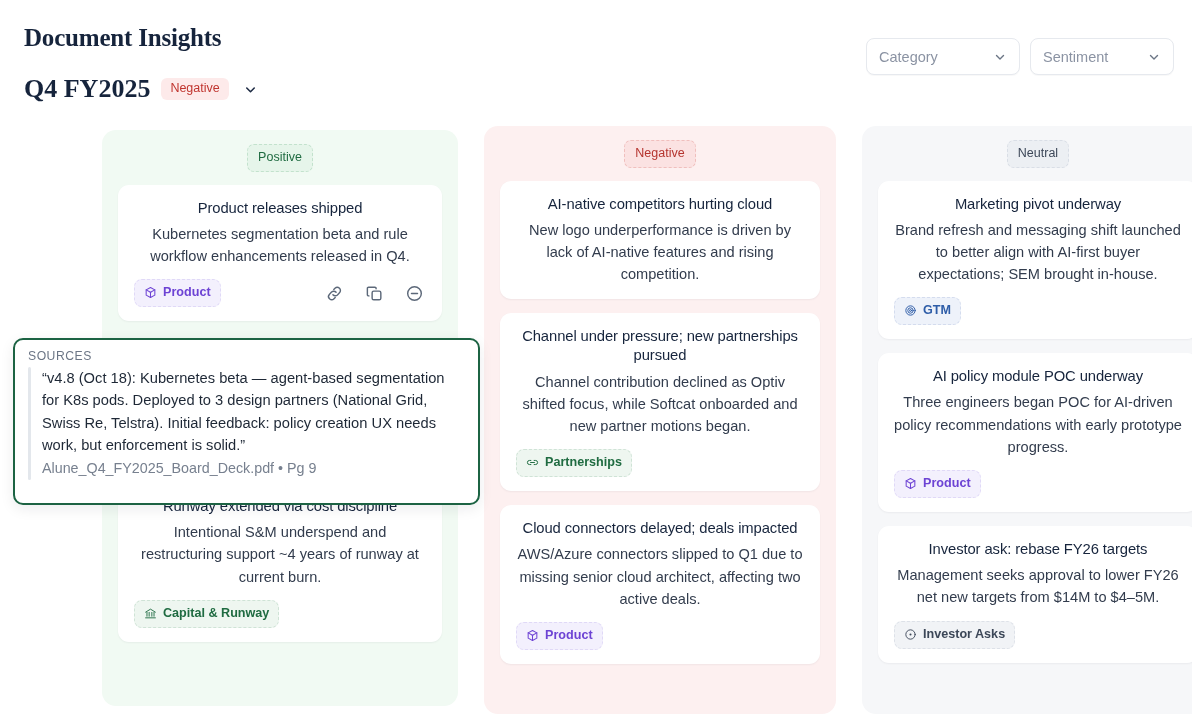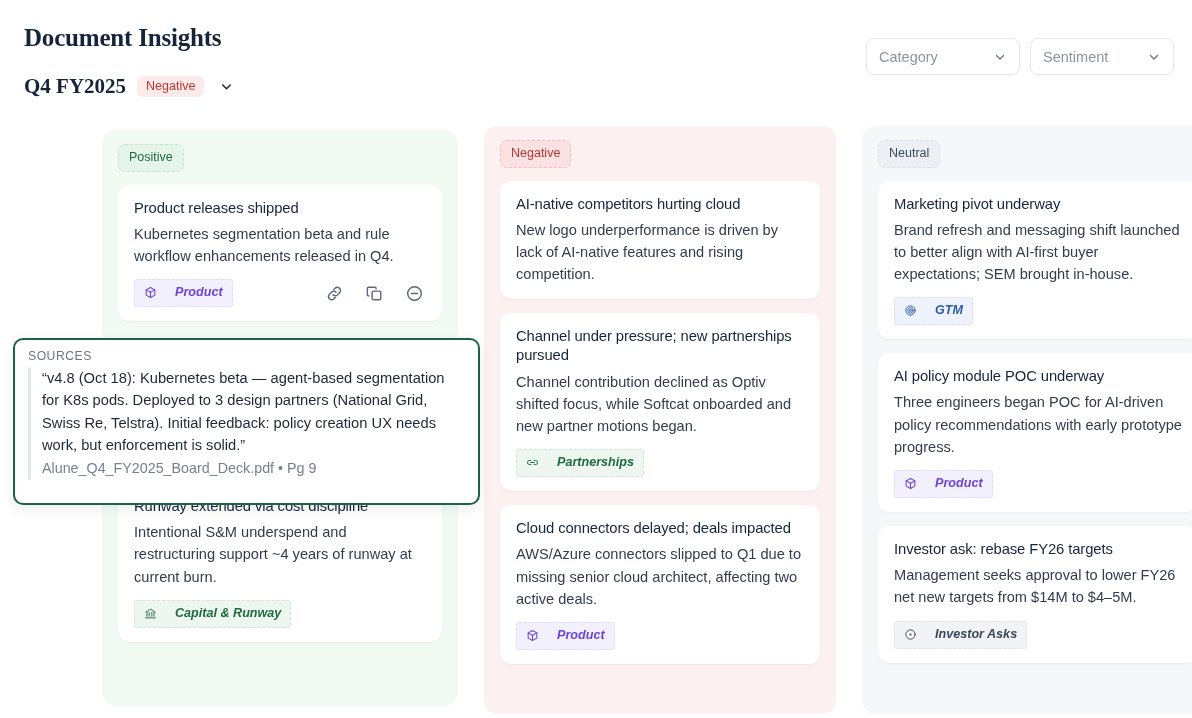--- a/index.html
+++ b/index.html
@@ -18,21 +18,21 @@
     font-family: "Liberation Serif", serif;
     font-weight: bold; font-size: 25px; color: #16243c;
     letter-spacing: -0.2px;
   }
   .subtitle-row {
     position: absolute; left: 24px; top: 74px;
     display: flex; align-items: center; gap: 11px;
   }
   .period-label {
     font-family: "Liberation Serif", serif;
-    font-weight: bold; font-size: 21px; color: #16243c; text-align: center;
+    font-weight: bold; font-size: 26px; color: #16243c; text-align: center;
   }
   .sent-pill {
     background: #fdeaea; color: #c0352f;
     font-size: 12.5px; padding: 4px 9px 5px; border-radius: 6px;
     font-family: "Liberation Sans", sans-serif; line-height: 1;
   }
   .chev-btn {
     width: 22px; height: 22px; display: flex;
     align-items: center; justify-content: center; cursor: pointer;
   }
@@ -51,21 +51,21 @@
   }
   .select-box.w-category { width: 154px; }
   .select-box.w-sentiment { width: 144px; }
   .select-label { font-size: 14.5px; color: #8b93a3; flex: 1; }
   .select-chev { display: flex; align-items: center; }
 
   
   .board { position: absolute; left: 0; top: 118px; width: 1192px; height: 600px; }
   .column {
     position: absolute; top: 12px; border-radius: 14px;
-    padding: 14px 16px 16px; overflow: hidden;
+    padding: 14px 16px 16px; overflow: hidden; text-align: center;
   }
   .col-positive { left: 102px; width: 356px; height: 576px; background: #f1faf3; }
   .col-negative { left: 484px; width: 352px; height: 588px; background: #fdf0f0; top: 8px; }
   .col-neutral  { left: 862px; width: 352px; height: 588px; background: #f6f7f9; top: 8px; }
 
   .col-badge {
     display: inline-block; font-size: 12.5px; line-height: 1;
     padding: 6px 10px 7px; border-radius: 7px; border: 1px dashed transparent;
     margin-bottom: 13px;
   }
@@ -84,25 +84,24 @@
     line-height: 1.3; margin-bottom: 5px; letter-spacing: -0.1px;
   }
   .card-body {
     font-size: 14.6px; color: #323c4d; line-height: 1.52;
   }
   .card-footer {
     margin-top: 12px; display: flex; align-items: center;
     justify-content: space-between;
   }
   .tag {
-    display: inline-flex; align-items: center; gap: 18px;
+    display: inline-flex; align-items: center; gap: 6px;
     font-size: 12.6px; font-weight: bold; line-height: 1;
-    padding: 6px 9px 7px; border-radius: 3px;
+    padding: 6px 9px 7px; border-radius: 8px;
     border: 1px dashed transparent;
-    font-style: italic;
   }
   .tag svg { display: block; flex: none; }
   .tag-purple { background: #f3f0fd; color: #6d43d4; border-color: #e0d9f7; }
   .tag-green  { background: #eef6f0; color: #1f6b41; border-color: #cfe3d6; }
   .tag-blue   { background: #eef2fa; color: #2e5da8; border-color: #d4dcee; }
   .tag-gray   { background: #f1f3f6; color: #3c4758; border-color: #dde1e8; }
 
   .card-actions { display: flex; align-items: center; gap: 21px; padding-right: 2px; }
   .act-btn { cursor: pointer; display: flex; align-items: center; justify-content: center; }
   .act-btn svg { display: block; }

